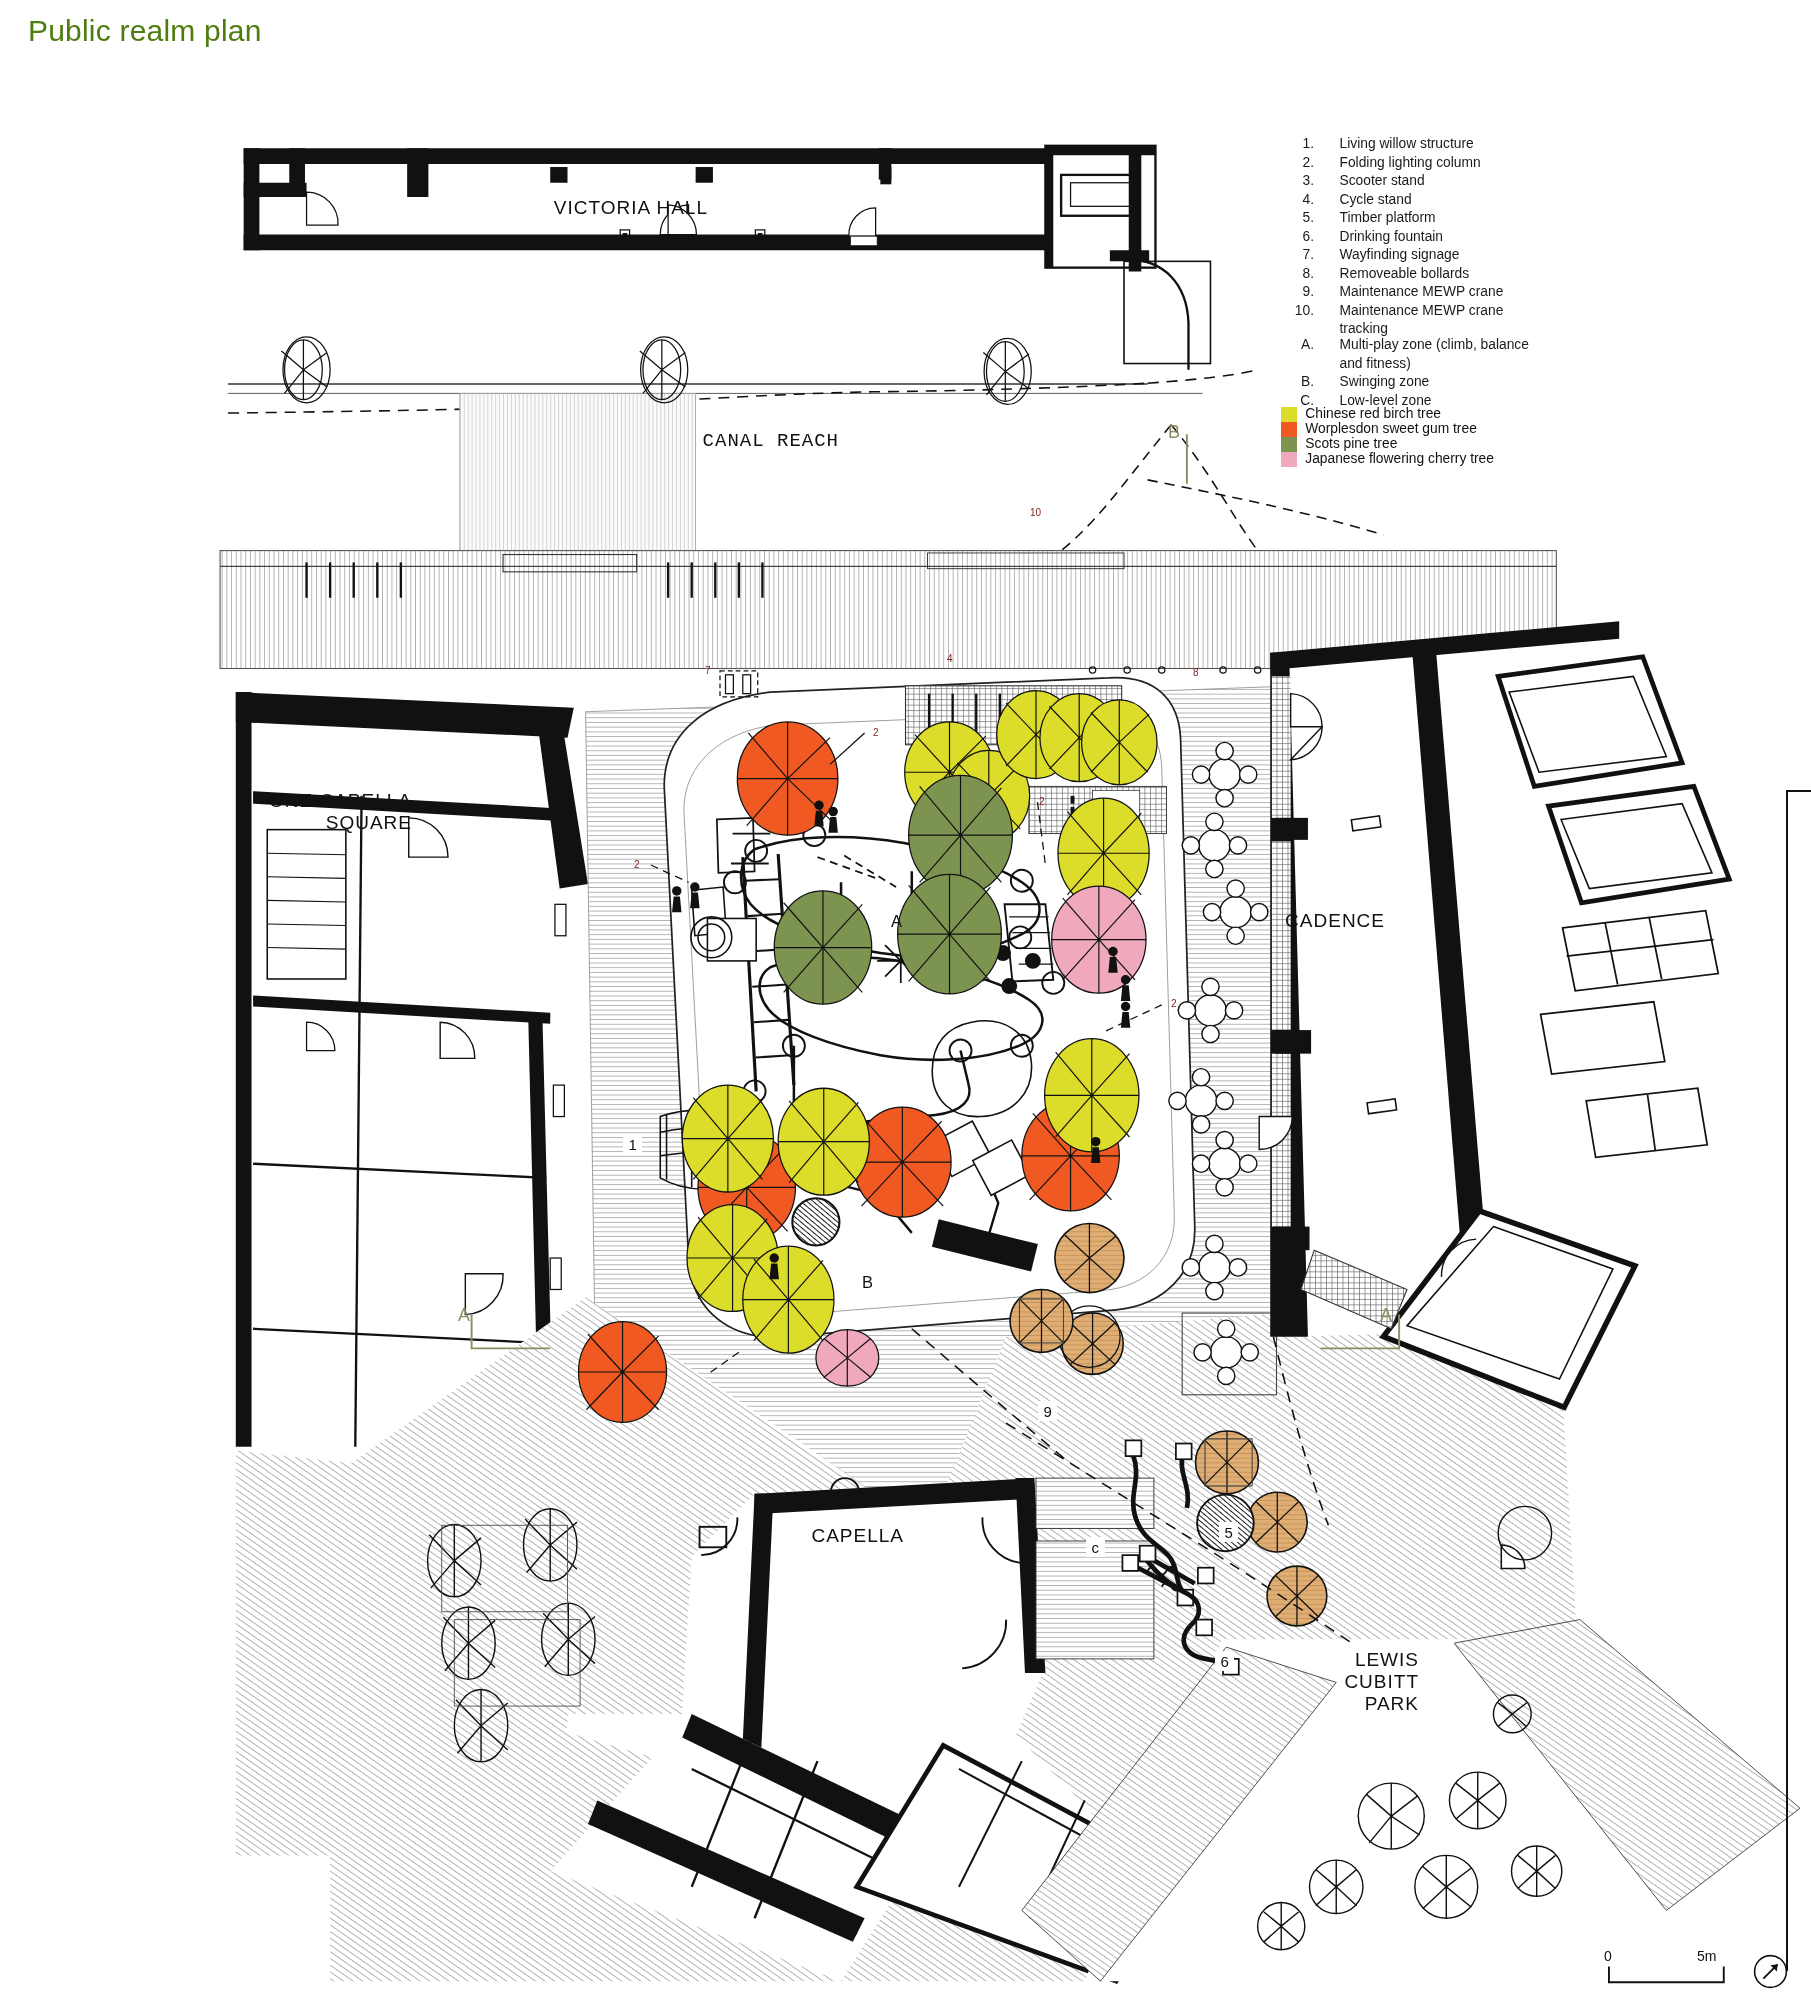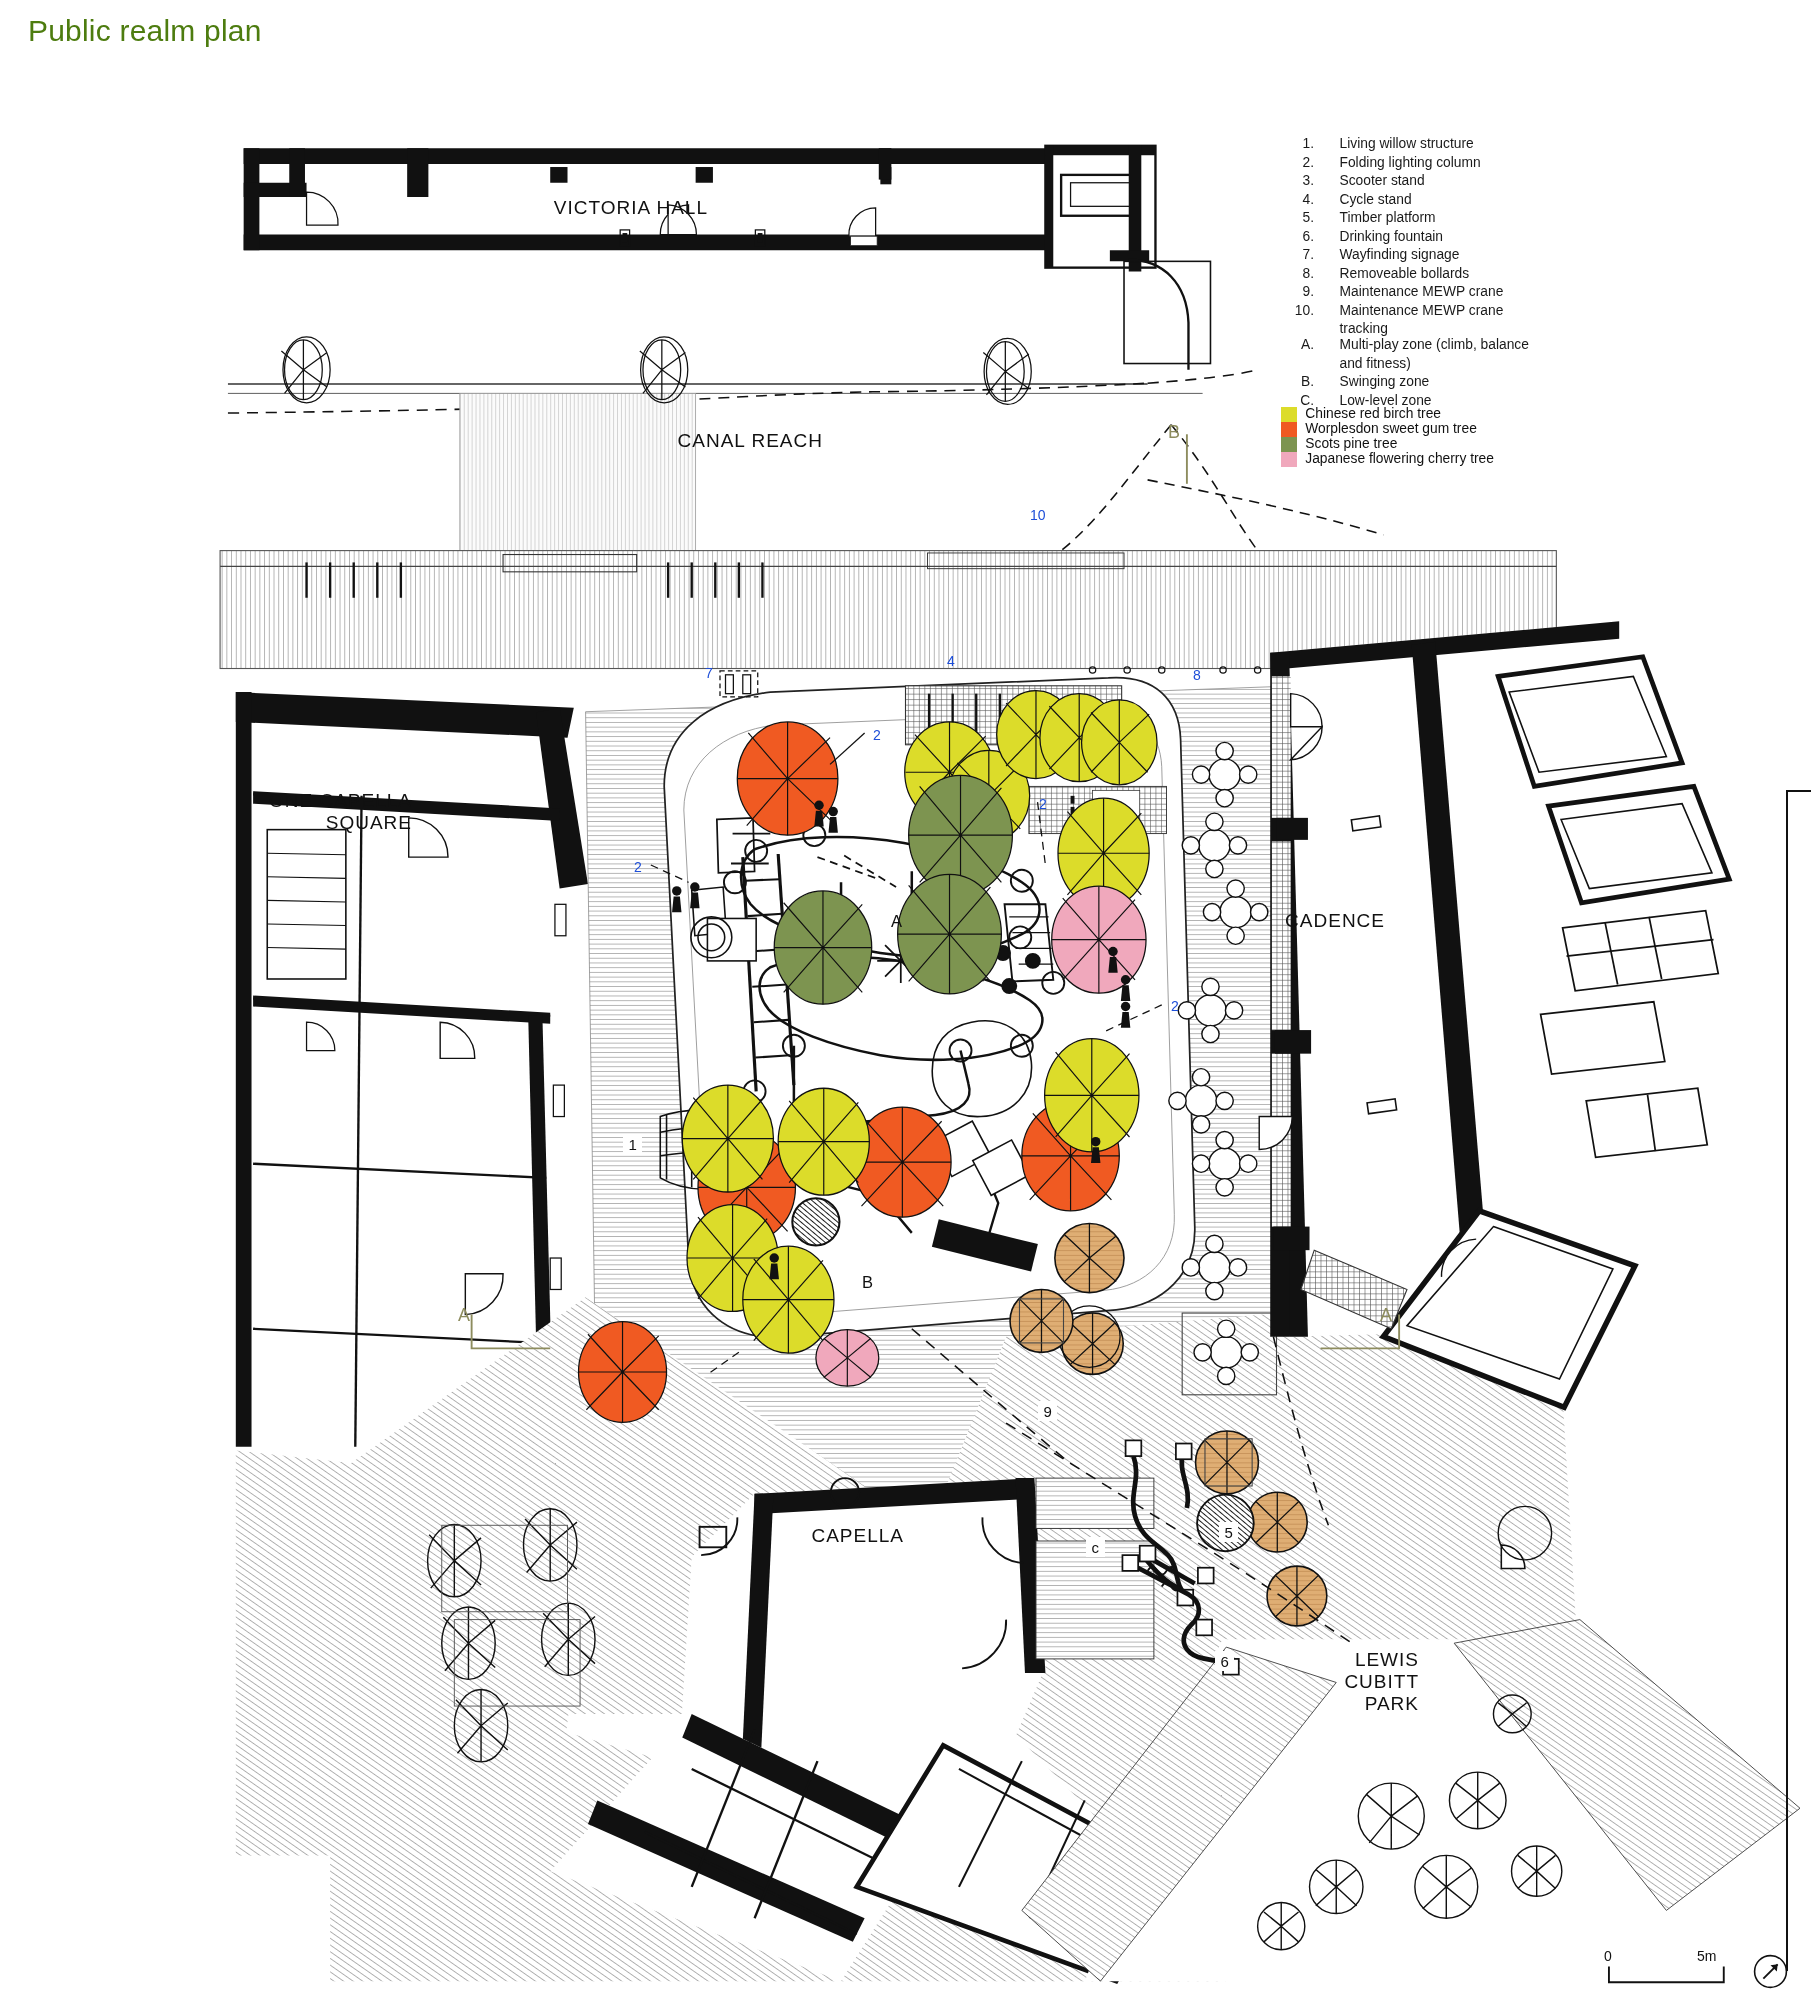--- a/index.html
+++ b/index.html
@@ -124,22 +124,22 @@
   .callout-num {
     position: absolute;
     font-size: 15px;
     color: #111;
     background: #ffffff;
     padding: 1.6px 5.5px;
     white-space: nowrap;
   }
   .callout-plain {
     position: absolute;
-    font-size: 14px;
-    color: #1d4ed8;
+    font-size: 10px;
+    color: #7f1d1d;
     white-space: nowrap;
   }
   .zone-letter-plan {
     position: absolute;
     font-size: 16.5px;
     color: #111;
     white-space: nowrap;
   }
   .section-mark {
     position: absolute;
@@ -1001,21 +1001,21 @@
     <span>Scots pine tree</span>
   </div>
   <div class="tree-row">
     <span class="tree-swatch" style="background: rgb(240, 168, 188);"></span>
     <span>Japanese flowering cherry tree</span>
   </div>
 </div>
 
 <div id="plan-text-layer">
     <div class="plan-label" style="left: 535px; top: 197px; width: 173px; white-space: normal;">VICTORIA HALL</div>
-    <div class="plan-label" style="left: 666px; top: 430px; width: 157px; white-space: normal;">CANAL REACH</div>
+    <div class="plan-label" style="left: 682px; top: 430px; width: 157px; white-space: normal; font-family: Liberation Mono, monospace;">CANAL REACH</div>
     <div class="plan-label" style="left: 208px; top: 790px; width: 204px; white-space: normal;">ONE CAPELLA SQUARE</div>
     <div class="plan-label" style="left: 1283px; top: 910px; width: 102px; white-space: normal;">CADENCE</div>
     <div class="plan-label" style="left: 810px; top: 1525px; width: 94px; white-space: normal;">CAPELLA</div>
     <div class="plan-label" style="left: 1268px; top: 1649px; width: 126px; white-space: normal; margin-left: 25px;">LEWIS CUBITT PARK</div>
     <div class="callout-plain" style="left: 1030px; top: 507px;">10</div>
     <div class="callout-plain" style="left: 705px; top: 665px;">7</div>
     <div class="callout-plain" style="left: 947px; top: 653px;">4</div>
     <div class="callout-plain" style="left: 1193px; top: 667px;">8</div>
     <div class="callout-plain" style="left: 873px; top: 727px;">2</div>
     <div class="callout-plain" style="left: 1039px; top: 796px;">2</div>

